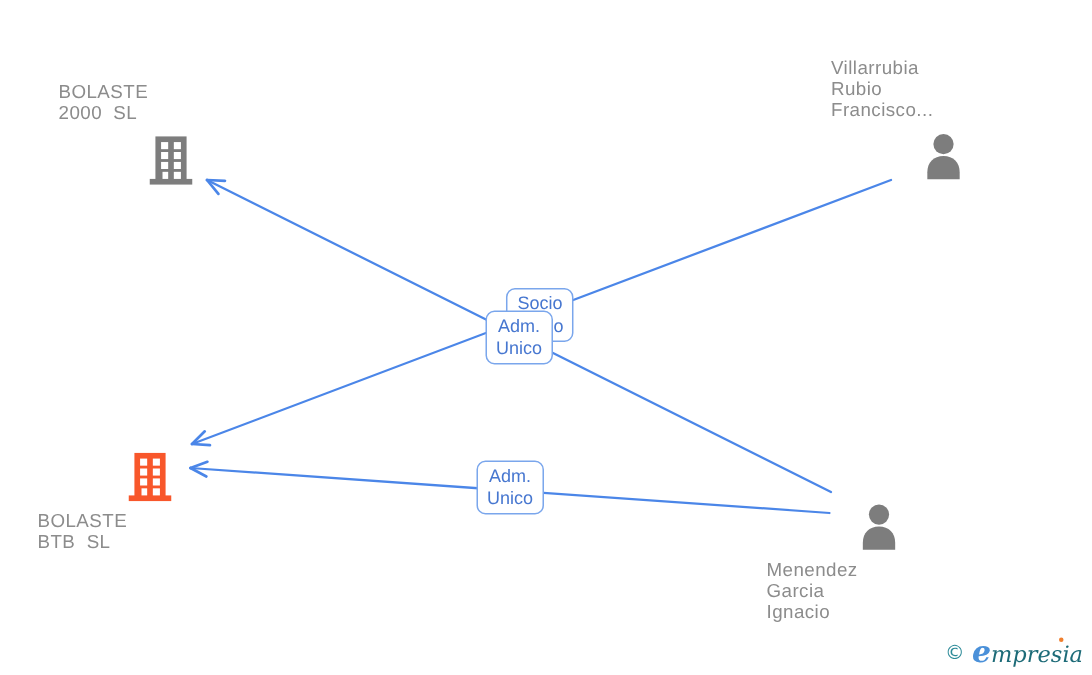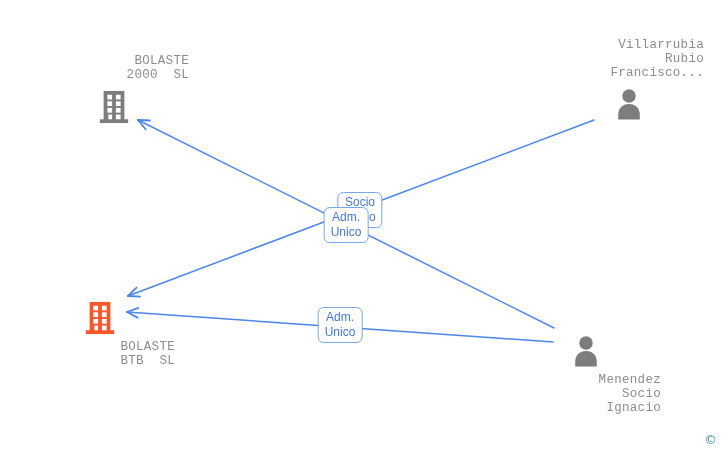--- a/index.html
+++ b/index.html
@@ -4,24 +4,23 @@
 <style>
   html,body{margin:0;padding:0;}
   body{
     width:728px;height:450px;background:#ffffff;position:relative;overflow:hidden;
     font-family:"Liberation Sans","DejaVu Sans",sans-serif;
   }
   #canvas{position:absolute;left:0;top:0;width:728px;height:450px;}
   svg.edges{position:absolute;left:0;top:0;}
   .node-icon{position:absolute;line-height:0;}
   .node-label{
-    position:absolute;width:150px;text-align:right;
+    position:absolute;width:150px;text-align:left;
     white-space:pre-wrap;font-size:12.5px;line-height:14px;color:#8c8c8c;
     letter-spacing:0.3px;
-    font-family:Liberation Mono, monospace;
   }
   .node-label.above{transform:translateY(-100%);}
   .edge-label{
     position:absolute;transform:translate(-50%,-50%);
     background:#ffffff;border:1.5px solid #7aa6ec;border-radius:6px;
     padding:2px 6px;font-size:12px;line-height:15px;color:#4777d0;
     text-align:center;white-space:pre-wrap;
   }
   .footer{
     position:absolute;right:6px;bottom:3px;
@@ -103,19 +102,20 @@
             <rect x="12" y="26" width="4" height="5"></rect>
           </g>
         </svg></div>
       <div class="node-label" style="left: 25px; top: 340px;">BOLASTE
 BTB  SL</div>
       <div class="node-icon" style="left: 571px; top: 334.5px;"><svg width="30" height="33" viewBox="0 0 32 34">
           <circle cx="16" cy="8" r="7.2" fill="#7d7d7d"></circle>
           <path d="M16 16.5 C9 16.5 4.5 21 4.5 28 L4.5 33 L27.5 33 L27.5 28 C27.5 21 23 16.5 16 16.5 Z" fill="#7d7d7d"></path>
         </svg></div>
       <div class="node-label" style="left: 511px; top: 372.5px;">Menendez
-Socio
+Garcia
 Ignacio</div>
     </div>
   <div class="footer">
     <span class="copy">©</span>
+    <span class="brand">empresia</span>
   </div>
 </div>
 
 </body></html>

